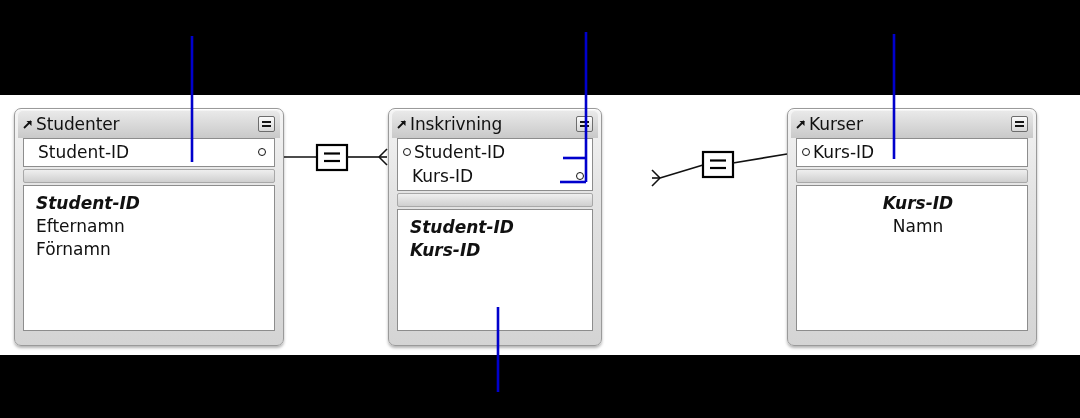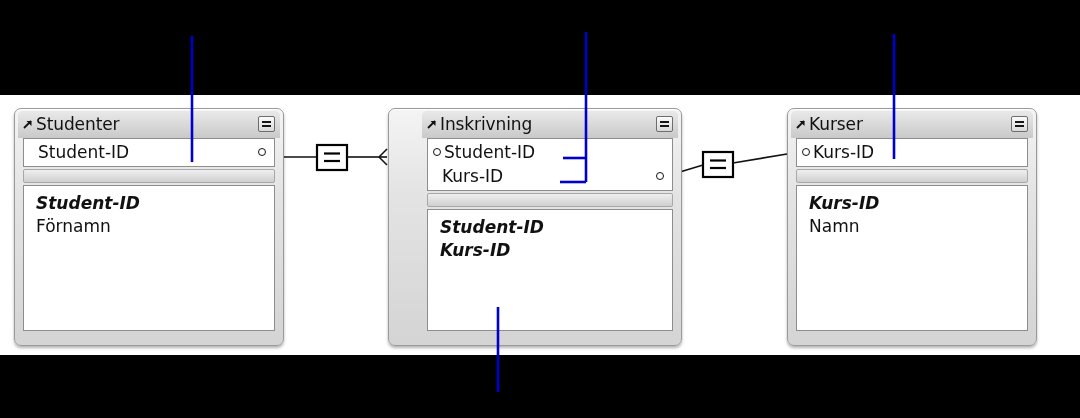--- a/index.html
+++ b/index.html
@@ -221,25 +221,26 @@
       <span class="spacer-left"></span>
       <span class="kr-label">Student-ID</span>
       <span class="bullet-right"></span>
     </div>
   </div>
 
   <div class="tbl-divider"></div>
 
   <div class="tbl-fieldbox" style="height:146px;">
     <div class="fieldrow key">Student-ID</div>
+    <div class="fieldrow">Efternamn</div>
     <div class="fieldrow">Förnamn</div>
   </div>
 </div>
 
-<div class="tablebox" style="left:388px; top:108px; width:294px; height:238px;padding-left:30px;">
+<div class="tablebox" style="left:388px; top:108px; width:214px; height:238px;">
   <div class="tbl-title">
     <svg class="tbl-title-arrow" viewBox="0 0 16 16">
       <path d="M4 11 L11 4" stroke="#111" stroke-width="1.8" fill="none"></path>
       <path d="M6.5 4 L11.5 4 L11.5 9 Z" fill="#111"></path>
     </svg>
     <span class="tbl-title-text">Inskrivning</span>
     <span class="tbl-menu-btn">
         <i></i>
         <i></i>
       </span>
@@ -258,21 +259,21 @@
   </div>
 
   <div class="tbl-divider"></div>
 
   <div class="tbl-fieldbox" style="height:122px;">
     <div class="fieldrow key">Student-ID</div>
     <div class="fieldrow key">Kurs-ID</div>
   </div>
 </div>
 
-<div class="tablebox" style="left:787px; top:108px; width:250px; height:238px;">
+<div class="tablebox" style="left:787px; top:108px; width:250px; height:238px;text-align:center;">
   <div class="tbl-title">
     <svg class="tbl-title-arrow" viewBox="0 0 16 16">
       <path d="M4 11 L11 4" stroke="#111" stroke-width="1.8" fill="none"></path>
       <path d="M6.5 4 L11.5 4 L11.5 9 Z" fill="#111"></path>
     </svg>
     <span class="tbl-title-text">Kurser</span>
     <span class="tbl-menu-btn">
         <i></i>
         <i></i>
       </span>

